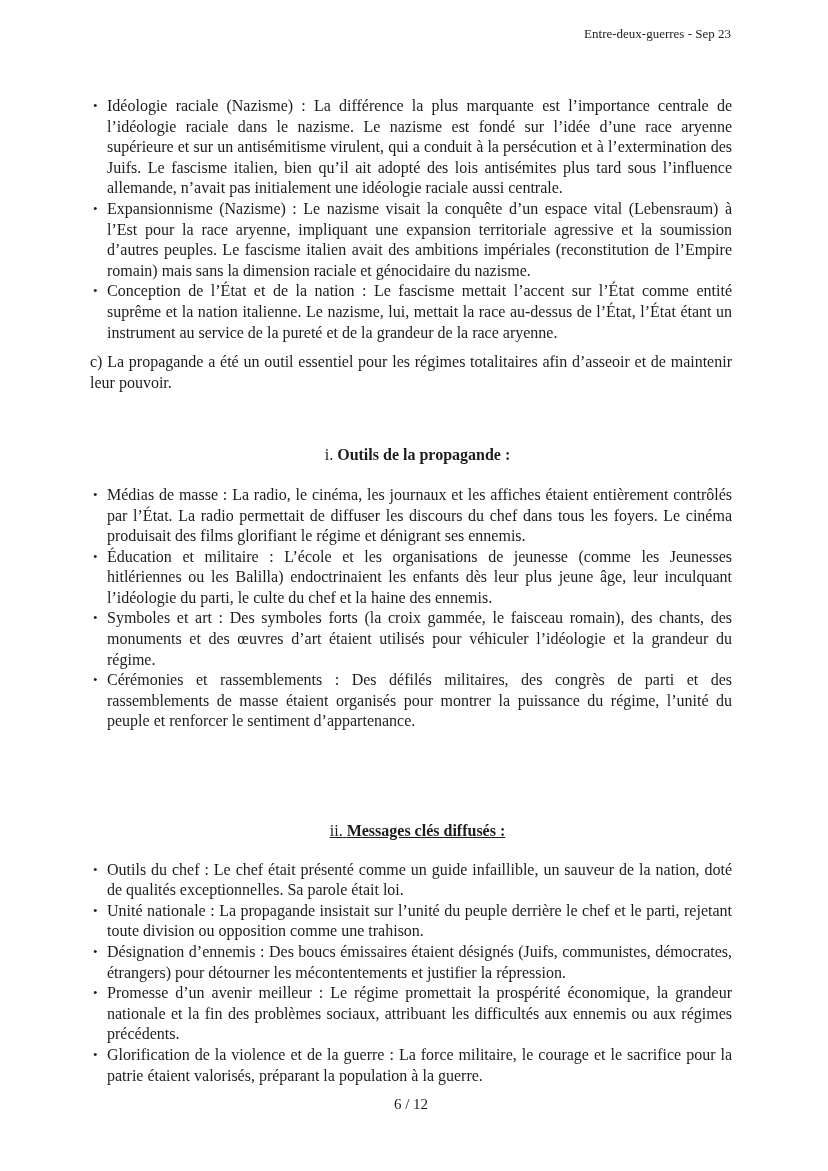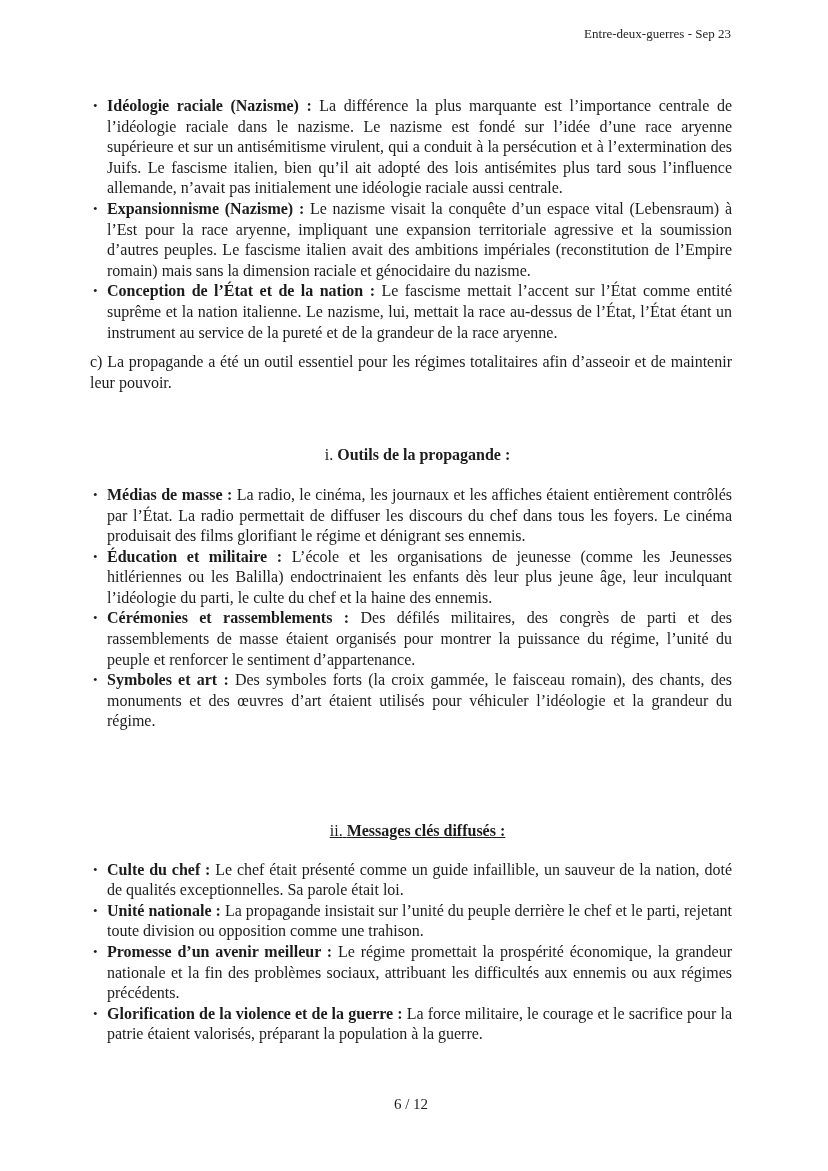--- a/index.html
+++ b/index.html
@@ -23,21 +23,21 @@
     text-align:justify;
   }
   p { margin:0; }
   ul { list-style:none; margin:0; padding:0 0 0 17px; }
   li { position:relative; text-align:justify; }
   li::before {
     content:"\2022";
     position:absolute; left:-14px; top:0;
     font-size:13px; line-height:20.6px; color:#1c1c1c;
   }
-  .term { font-weight:700; }
+  .term { font-weight:400; }
   .heading { margin-left:13px; text-align:center; }
   .heading .hlabel { font-weight:700; }
   .list-comparison { margin-top:96px; }
   .para-c         { margin-top:9px; }
   .heading-i      { margin-top:52px; }
   .list-outils    { margin-top:19px; }
   .heading-ii     { margin-top:89px;text-decoration:underline; }
   .list-messages  { margin-top:18px; }
   .para-end       { margin-top:9px; }
   .page-footer {
@@ -77,42 +77,46 @@
   <ul class="list-outils">
     <li>
       <span class="term">Médias de masse :</span>
       <span class="itext">La radio, le cinéma, les journaux et les affiches étaient entièrement contrôlés par l’État. La radio permettait de diffuser les discours du chef dans tous les foyers. Le cinéma produisait des films glorifiant le régime et dénigrant ses ennemis.</span>
     </li>
     <li>
       <span class="term">Éducation et militaire :</span>
       <span class="itext">L’école et les organisations de jeunesse (comme les Jeunesses hitlériennes ou les Balilla) endoctrinaient les enfants dès leur plus jeune âge, leur inculquant l’idéologie du parti, le culte du chef et la haine des ennemis.</span>
     </li>
     <li>
+      <span class="term">Symboles et art :</span>
+      <span class="itext">Des symboles forts (la croix gammée, le faisceau romain), des chants, des monuments et des œuvres d’art étaient utilisés pour véhiculer l’idéologie et la grandeur du régime.</span>
+    </li>
+    <li>
       <span class="term">Cérémonies et rassemblements :</span>
       <span class="itext">Des défilés militaires, des congrès de parti et des rassemblements de masse étaient organisés pour montrer la puissance du régime, l’unité du peuple et renforcer le sentiment d’appartenance.</span>
-    </li>
-    <li>
-      <span class="term">Symboles et art :</span>
-      <span class="itext">Des symboles forts (la croix gammée, le faisceau romain), des chants, des monuments et des œuvres d’art étaient utilisés pour véhiculer l’idéologie et la grandeur du régime.</span>
     </li>
   </ul>
 
   <p class="heading heading-ii">
     <span>ii.</span>
     <span class="hlabel">Messages clés diffusés :</span>
   </p>
 
   <ul class="list-messages">
     <li>
-      <span class="term">Culte du chef :</span>
+      <span class="term">Outils du chef :</span>
       <span class="itext">Le chef était présenté comme un guide infaillible, un sauveur de la nation, doté de qualités exceptionnelles. Sa parole était loi.</span>
     </li>
     <li>
       <span class="term">Unité nationale :</span>
       <span class="itext">La propagande insistait sur l’unité du peuple derrière le chef et le parti, rejetant toute division ou opposition comme une trahison.</span>
+    </li>
+    <li>
+      <span class="term">Désignation d’ennemis :</span>
+      <span class="itext">Des boucs émissaires étaient désignés (Juifs, communistes, démocrates, étrangers) pour détourner les mécontentements et justifier la répression.</span>
     </li>
     <li>
       <span class="term">Promesse d’un avenir meilleur :</span>
       <span class="itext">Le régime promettait la prospérité économique, la grandeur nationale et la fin des problèmes sociaux, attribuant les difficultés aux ennemis ou aux régimes précédents.</span>
     </li>
     <li>
       <span class="term">Glorification de la violence et de la guerre :</span>
       <span class="itext">La force militaire, le courage et le sacrifice pour la patrie étaient valorisés, préparant la population à la guerre.</span>
     </li>
   </ul>

